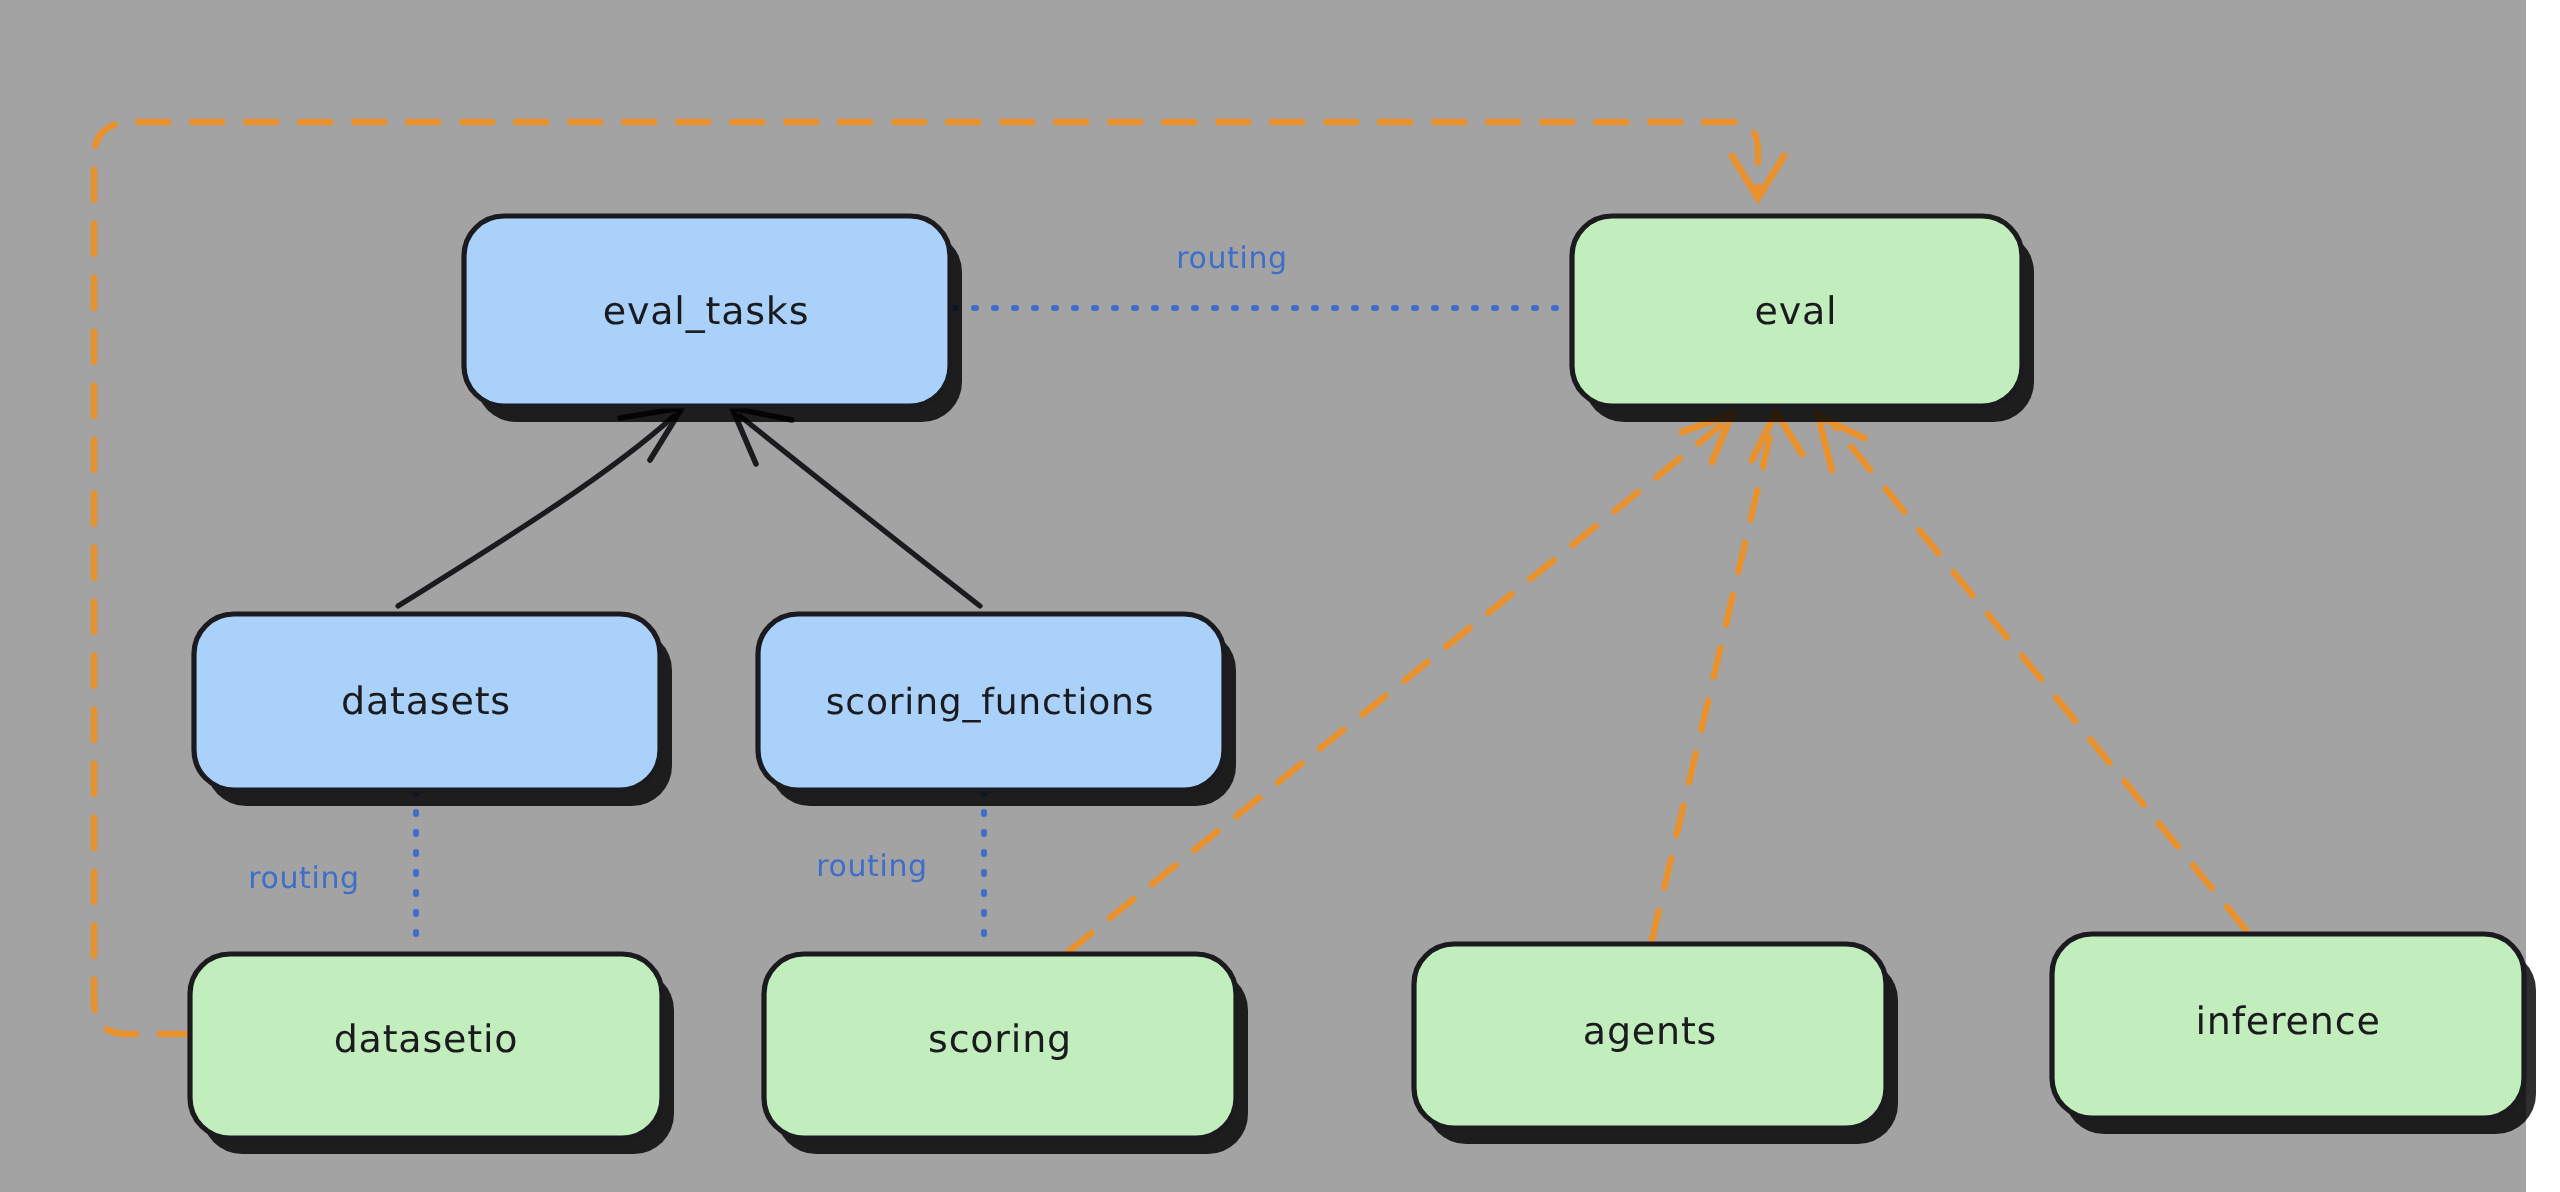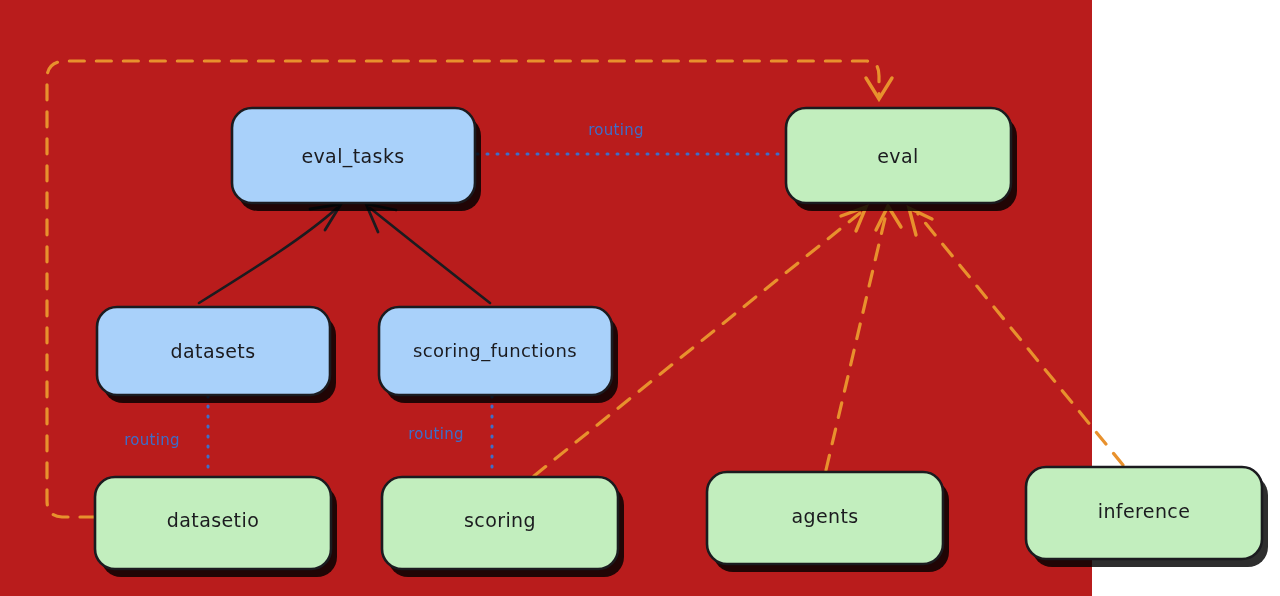--- a/index.html
+++ b/index.html
@@ -8,23 +8,23 @@
     background: #ffffff;
   }
   body {
     width: 1280px;
     height: 596px;
     font-family: "DejaVu Sans", sans-serif;
     overflow: hidden;
   }
   #diagram-root {
     position: relative;
-    width: 1092px;
+    width: 1263px;
     height: 596px;
-    background: #b91c1c;
+    background: #a3a3a3;
   }
   svg#diagram-canvas {
     display: block;
     width: 1280px;
     height: 596px;
   }
   .node-label {
     font-family: "DejaVu Sans", sans-serif;
     font-size: 19px;
     fill: #1b1b1f;

